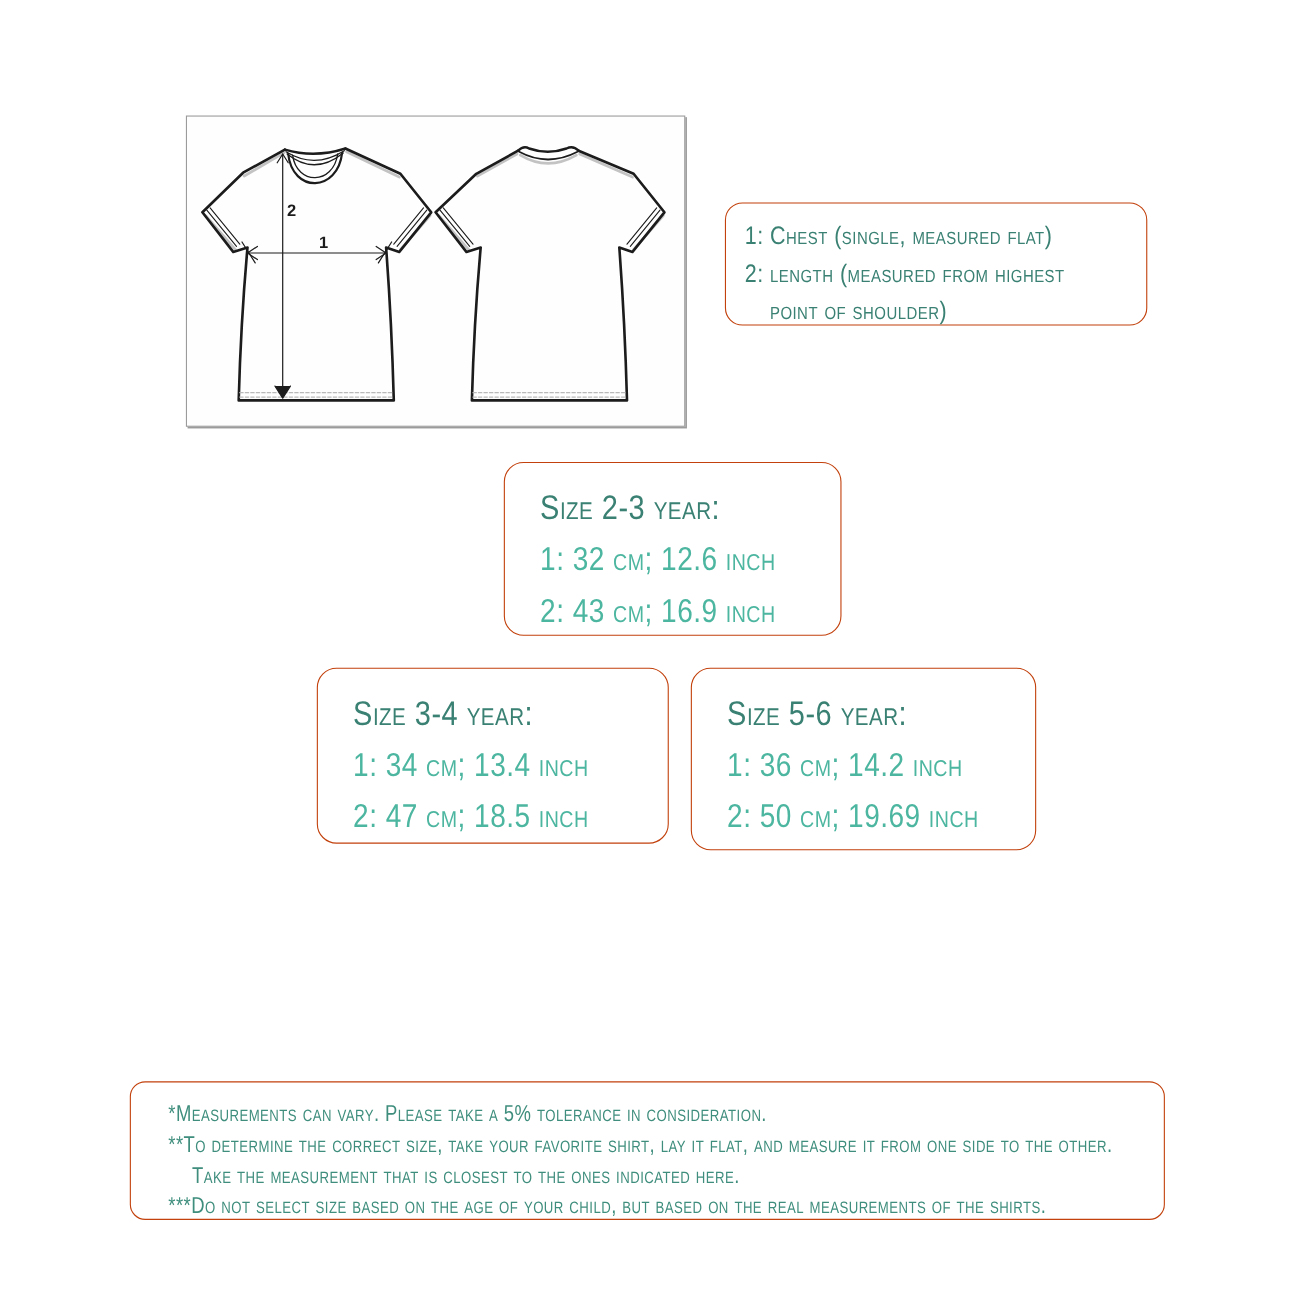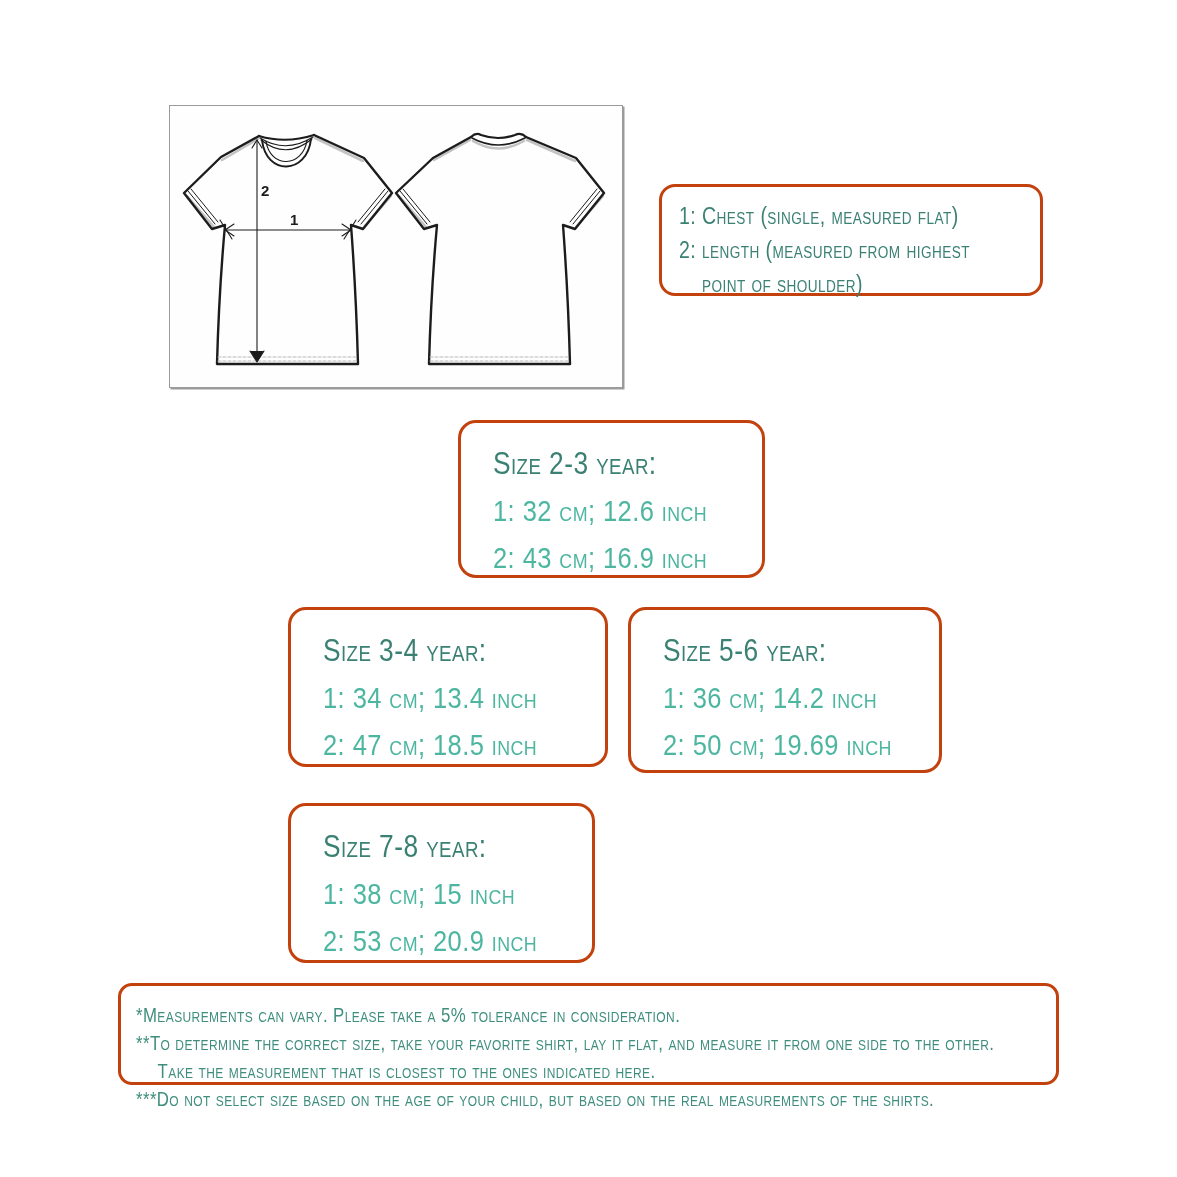--- a/index.html
+++ b/index.html
@@ -17,21 +17,21 @@
     background:#fefefe;
     border:1px solid #9b9b9b;
     box-shadow:1.5px 1.5px 0 rgba(130,130,130,.8);
     box-sizing:content-box;
   }
   .diagram-frame svg{display:block;}
 
   
   .teal-box{
     position:absolute;
-    border:3px solid #c2410c;
+    border:1px solid #c2410c;
     border-radius:18px;
     background:#ffffff;
     box-sizing:border-box;
   }
   .caps{
     font-variant:small-caps;
     letter-spacing:.5px;
     white-space:nowrap;
   }
   .cond{ 
@@ -50,21 +50,21 @@
   .size-title{font-size:31px;line-height:47px;color:#3a8173;}
   .size-line{font-size:30px;line-height:47px;color:#4db6a0;}
 
   #box-2-3{left:458px;top:420px;width:307px;height:158px;}
   #box-3-4{left:288px;top:607px;width:320px;height:160px;}
   #box-5-6{left:628px;top:607px;width:314px;height:166px;}
   #box-7-8{left:288px;top:803px;width:307px;height:160px;}
   #box-9-11{left:628px;top:803px;width:303px;height:160px;}
 
   
-  .notes-box{left:118px;top:983px;width:941px;height:102px;padding:15px 0 0 15px;border-radius:14px;}
+  .notes-box{left:118px;top:983px;width:941px;height:126px;padding:15px 0 0 34px;border-radius:14px;}
   .note-line{
     font-size:21px;line-height:28px;color:#3f8e7d;
     transform:scaleX(.8);transform-origin:0 50%;
   }
   .note-line.indent{padding-left:27px;}
 </style>
 </head>
 <body>
 
 <div class="canvas">
@@ -170,25 +170,20 @@
     <div class="caps cond size-line">1: 34 cm; 13.4 inch</div>
     <div class="caps cond size-line">2: 47 cm; 18.5 inch</div>
   </div>
 
   <div class="teal-box size-box" id="box-5-6">
     <div class="caps cond size-title">Size 5-6 year:</div>
     <div class="caps cond size-line">1: 36 cm; 14.2 inch</div>
     <div class="caps cond size-line">2: 50 cm; 19.69 inch</div>
   </div>
 
-  <div class="teal-box size-box" id="box-7-8">
-    <div class="caps cond size-title">Size 7-8 year:</div>
-    <div class="caps cond size-line">1: 38 cm; 15 inch</div>
-    <div class="caps cond size-line">2: 53 cm; 20.9 inch</div>
-  </div>
 
 
   <div class="teal-box notes-box">
     <div class="caps note-line">*Measurements can vary. Please take a 5% tolerance in consideration.</div>
     <div class="caps note-line">**To determine the correct size, take your favorite shirt, lay it flat, and measure it from one side to the other.</div>
     <div class="caps note-line indent">Take the measurement that is closest to the ones indicated here.</div>
     <div class="caps note-line">***Do not select size based on the age of your child, but based on the real measurements of the shirts.</div>
   </div>
 
 </div>

